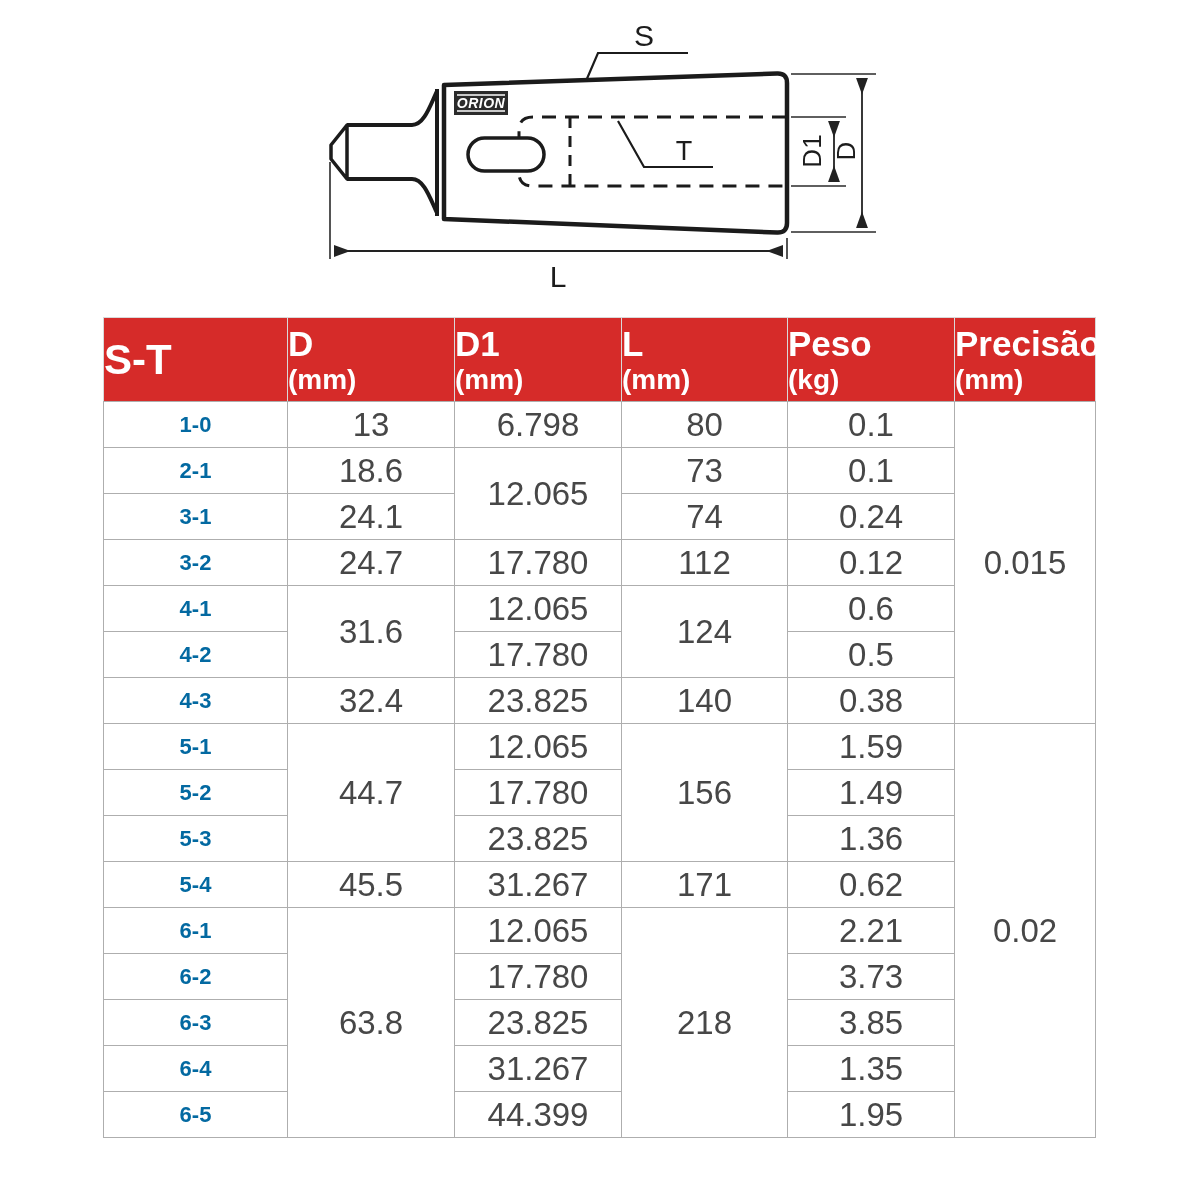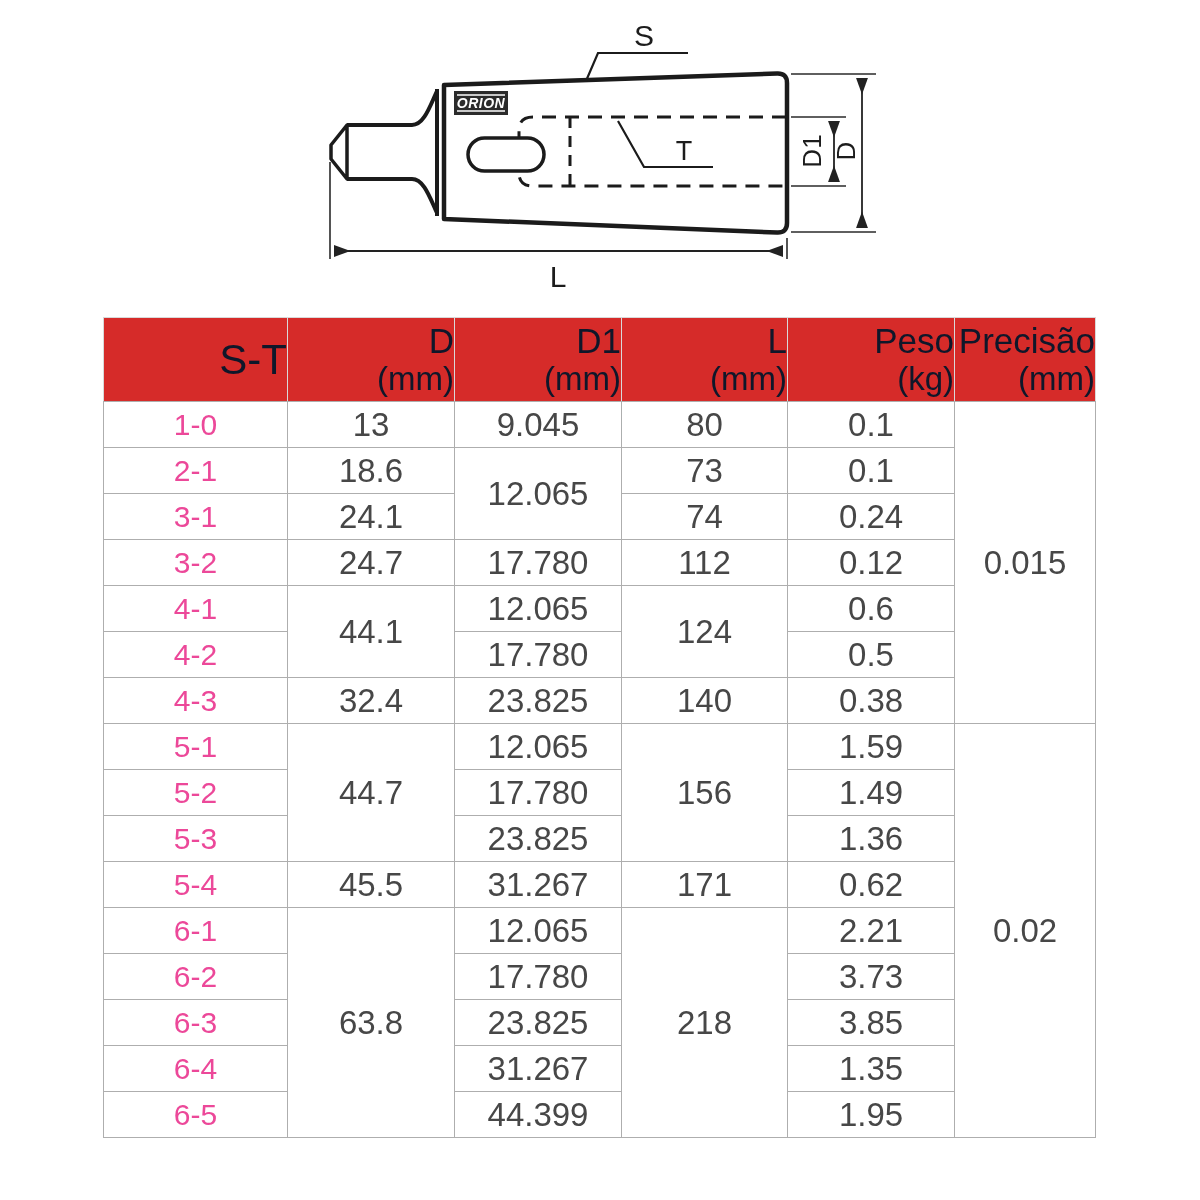--- a/index.html
+++ b/index.html
@@ -4,29 +4,29 @@
 <style>
   html,body{margin:0;padding:0;background:#ffffff;}
   .page{position:relative;width:1200px;height:1200px;background:#fff;overflow:hidden;
         font-family:"Liberation Sans",sans-serif;}
   svg text{font-family:"Liberation Sans",sans-serif;}
 
   
   table.spec{position:absolute;left:103px;top:317px;width:992px;
              border-collapse:collapse;table-layout:fixed;}
   table.spec th, table.spec td{border:1.5px solid #aeaeae;padding:0;}
-  table.spec thead th{background:var(--red,#d62b29);color:#0f172a;height:83px;
+  table.spec thead th{background:var(--red,#d62b29);color:#ffffff;height:83px;
              border:1.5px solid #d9d9d9;border-bottom:1.5px solid #aeaeae;
-             text-align:right;vertical-align:middle;font-weight:normal;}
+             text-align:left;vertical-align:middle;font-weight:bold;}
   .h-main{font-size:35px;line-height:1.08;}
   .h-main.st{font-size:42px;}
-  .h-unit{font-size:33px;line-height:1.05;margin-top:2px;}
+  .h-unit{font-size:28px;line-height:1.05;margin-top:2px;}
   table.spec td{height:45px;text-align:center;vertical-align:middle;
              font-size:33px;color:#474747;background:#fff;}
-  table.spec td.c-st{font-weight:normal;font-size:30px;color:#ec4899;}
+  table.spec td.c-st{font-weight:bold;font-size:22px;color:#0369a1;}
 </style>
 </head>
 <body>
 
 <div class="page">
 
   <svg width="1200" height="300" viewBox="0 0 1200 300" style="position:absolute;left:0;top:0;">
     <defs>
       <marker id="ah" viewBox="0 0 12 12" refX="11" refY="6" markerWidth="11" markerHeight="11" orient="auto-start-reverse">
         <path d="M1,6 L11,2.4 L11,9.6 Z" fill="#222"></path>
@@ -109,21 +109,21 @@
         <th>
           <div class="h-main">Precisão</div>
           <div class="h-unit">(mm)</div>
         </th>
       </tr>
     </thead>
     <tbody>
         <tr>
           <td class="c-st">1-0</td>
           <td>13</td>
-          <td>9.045</td>
+          <td>6.798</td>
           <td>80</td>
           <td>0.1</td>
           <td rowspan="7">0.015</td>
         </tr>
         <tr>
           <td class="c-st">2-1</td>
           <td>18.6</td>
           <td rowspan="2">12.065</td>
           <td>73</td>
           <td>0.1</td>
@@ -136,21 +136,21 @@
         </tr>
         <tr>
           <td class="c-st">3-2</td>
           <td>24.7</td>
           <td>17.780</td>
           <td>112</td>
           <td>0.12</td>
         </tr>
         <tr>
           <td class="c-st">4-1</td>
-          <td rowspan="2">44.1</td>
+          <td rowspan="2">31.6</td>
           <td>12.065</td>
           <td rowspan="2">124</td>
           <td>0.6</td>
         </tr>
         <tr>
           <td class="c-st">4-2</td>
           <td>17.780</td>
           <td>0.5</td>
         </tr>
         <tr>

